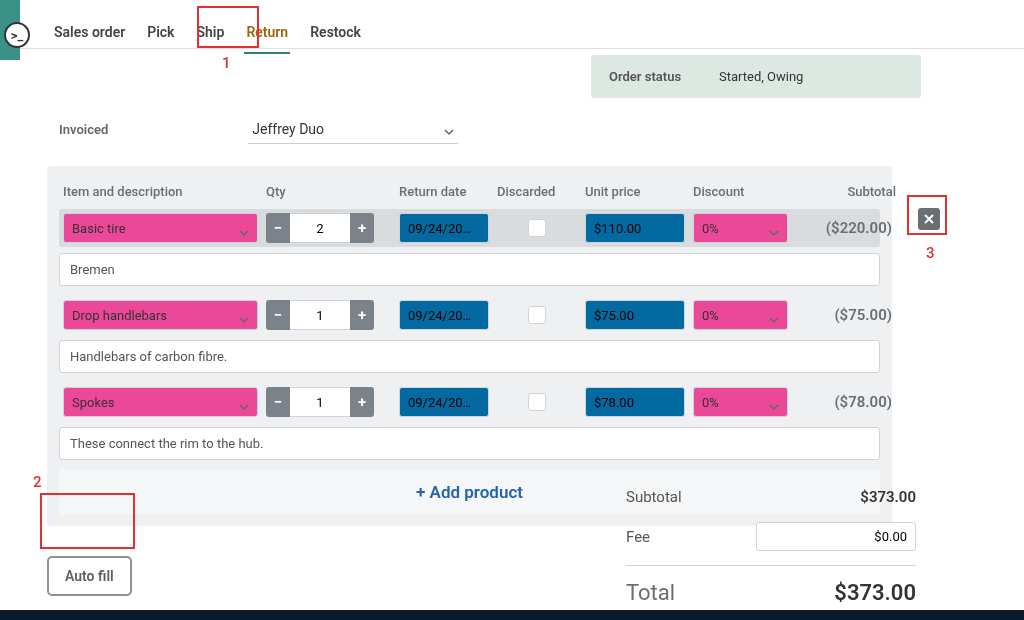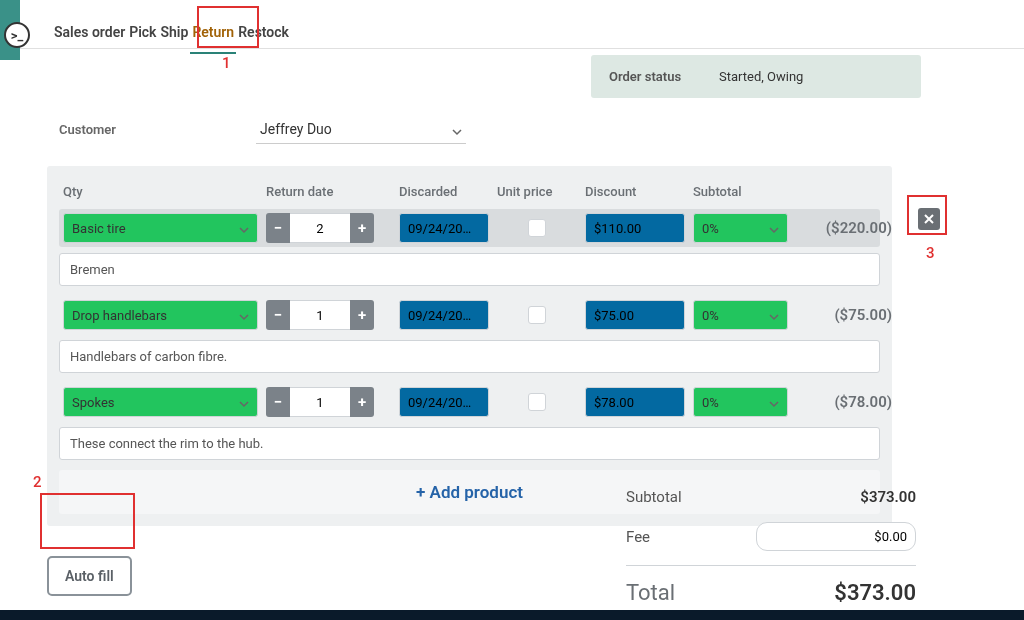--- a/index.html
+++ b/index.html
@@ -1,19 +1,19 @@
 <!DOCTYPE html>
 <html><head>
 <meta charset="utf-8">
 <style>
 * { box-sizing: border-box; margin: 0; padding: 0; font-family: -apple-system, BlinkMacSystemFont, "Segoe UI", Roboto, sans-serif; }
 body { background: #fff; color: #333; font-size: 14px; position: relative; width: 1024px; height: 620px; overflow: hidden; }
 .sidebar-sliver { position: absolute; left: 0; top: 0; width: 20px; height: 60px; background: #3a9188; z-index: 10; }
 .logo-circle { position: absolute; left: 4px; top: 22px; width: 26px; height: 26px; border: 2px solid #333; border-radius: 50%; background: #fff; display: flex; align-items: center; justify-content: center; font-weight: bold; font-size: 13px; z-index: 11; }
-.tabs { position: absolute; left: 52px; top: 18px; display: flex; gap: 0; font-size: 14px; color: #555; }
+.tabs { position: absolute; left: 52px; top: 18px; display: flex; gap: 18px; font-size: 14px; color: #555; }
 .tab { padding: 6px 2px 12px; cursor: pointer; font-weight: 600; color: #444; }
 .tab.active { color: #a16207; border-bottom: 2px solid #2a8277; }
 .tab-divider { position: absolute; left: 0; top: 48px; right: 0; border-bottom: 1px solid #e0e0e0; }
 .content { position: absolute; left: 47px; top: 55px; right: 40px; }
 .info-panel { position: absolute; right: 63px; top: 0; width: 330px; background: #dde8e3; border-radius: 3px; padding: 14px 18px; font-size: 13px; }
 .info-row { display: flex; align-items: center; margin-bottom: 10px; }
 .info-row:last-child { margin-bottom: 0; }
 .info-label { width: 110px; color: #555; font-weight: 600; }
 .info-label.underlined { text-decoration: underline; }
 .info-value { flex: 1; }
@@ -22,37 +22,37 @@
 .cust-label { color: #666; font-size: 13px; font-weight: 600; }
 .cust-select { display: flex; align-items: center; gap: 120px; border-bottom: 1px solid #ccc; padding: 6px 4px; width: 210px; justify-content: space-between; cursor: pointer; }
 .chevron { width: 10px; height: 10px; display: inline-block; }
 .chevron svg { width: 100%; height: 100%; }
 .items-panel { background: #eef0f1; border-radius: 3px; margin-top: 22px; padding: 12px; width: 845px; }
 .items-header { display: grid; grid-template-columns: 195px 125px 90px 80px 100px 95px 100px; gap: 8px; padding: 6px 0 10px 4px; font-size: 13px; color: #6a6f74; font-weight: 500; }
 .items-header :nth-child(7) { text-align: right; }
 .item-block { margin-bottom: 10px; }
 .item-row { display: grid; grid-template-columns: 195px 125px 90px 80px 100px 95px 100px; gap: 8px; align-items: center; padding: 4px 0 4px 4px; }
 .item-row.highlighted { background: #d9dcde; border-radius: 3px; }
-.select-box { background: #22c55e; border: 1px solid #d0d4d8; border-radius: 3px; padding: 6px 8px; display: flex; align-items: center; justify-content: space-between; font-size: 13px; cursor: pointer; height: 30px; }
+.select-box { background: #ec4899; border: 1px solid #d0d4d8; border-radius: 3px; padding: 6px 8px; display: flex; align-items: flex-end; justify-content: space-between; font-size: 13px; cursor: pointer; height: 30px; }
 .qty-wrap { display: flex; align-items: center; height: 30px; }
 .qty-btn { width: 24px; height: 30px; background: #7b8289; color: #fff; border: none; display: flex; align-items: center; justify-content: center; font-weight: bold; cursor: pointer; font-size: 15px; }
 .qty-btn.minus { border-radius: 3px 0 0 3px; }
 .qty-btn.plus { border-radius: 0 3px 3px 0; }
 .qty-input { width: 60px; height: 30px; border: 1px solid #d0d4d8; border-left: none; border-right: none; text-align: center; font-size: 13px; }
 .text-input { background: #0369a1; border: 1px solid #d0d4d8; border-radius: 3px; padding: 6px 8px; font-size: 13px; height: 30px; width: 100%; }
 .checkbox-cell { display: flex; justify-content: center; }
 .checkbox { width: 18px; height: 18px; background: #fff; border: 1px solid #d0d4d8; border-radius: 3px; cursor: pointer; }
 .subtotal-cell { text-align: right; color: #6a6f74; font-weight: 600; font-size: 15px; padding-right: 4px; }
 .desc-row { background: #fff; border: 1px solid #d0d4d8; border-radius: 3px; padding: 8px 10px; margin-top: 6px; font-size: 13px; color: #555; }
 .add-product { text-align: center; padding: 12px; color: #2563a8; font-size: 17px; font-weight: 600; cursor: pointer; background: #f5f6f7; border-radius: 3px; margin-top: 4px; }
 .auto-fill { margin-top: 30px; border: 2px solid #8a9299; border-radius: 5px; padding: 10px 16px; background: transparent; color: #5a6066; font-weight: 600; font-size: 14px; cursor: pointer; text-align: right; }
 .totals { position: absolute; right: 108px; top: 480px; width: 290px; }
 .total-row { display: flex; justify-content: space-between; align-items: center; padding: 8px 0; font-size: 15px; color: #555; }
 .total-row .amt { font-weight: 600; color: #333; }
-.fee-input { width: 160px; border: 1px solid #d0d4d8; border-radius: 11px; padding: 6px 8px; text-align: right; font-size: 13px; }
+.fee-input { width: 160px; border: 1px solid #d0d4d8; border-radius: 3px; padding: 6px 8px; text-align: right; font-size: 13px; }
 .total-divider { border-top: 1px solid #d0d4d8; margin: 6px 0; }
 .grand-total { display: flex; justify-content: space-between; padding: 8px 0; font-size: 22px; color: #6a6f74; font-weight: 400; }
 .grand-total .amt { font-weight: 600; color: #333; }
 .remove-btn { position: absolute; background: #6a6f74; color: #fff; width: 22px; height: 22px; border-radius: 3px; display: flex; align-items: center; justify-content: center; cursor: pointer; font-size: 12px; }
 .anno { position: absolute; border: 2px solid #e03030; z-index: 50; }
 .anno-label { position: absolute; color: #e03030; font-size: 15px; font-weight: 500; z-index: 51; }
 .footer-bar { position: absolute; left: 0; right: 0; bottom: 0; height: 10px; background: #0a1a2a; }
 </style>
 </head>
 <body>
@@ -71,31 +71,32 @@
 
 <div class="content">
   <div class="info-panel">
     <div class="info-row">
       <div class="info-label">Order status</div>
       <div class="info-value">Started, Owing</div>
     </div>
   </div>
 
   <div class="customer-row">
-    <span class="cust-label">Customer</span>
+    <span class="cust-label">Invoiced</span>
     <div class="cust-select">
       <span>Jeffrey Duo</span>
       <span class="chevron"><svg viewBox="0 0 10 10">
             <path d="M1 3 L5 7 L9 3" stroke="#666" stroke-width="1.5" fill="none"></path>
           </svg></span>
     </div>
   </div>
 
   <div class="items-panel">
     <div class="items-header">
+      <div>Item and description</div>
       <div>Qty</div>
       <div>Return date</div>
       <div>Discarded</div>
       <div>Unit price</div>
       <div>Discount</div>
       <div>Subtotal</div>
     </div>
 
     <div class="item-block">
       <div class="item-row highlighted">

